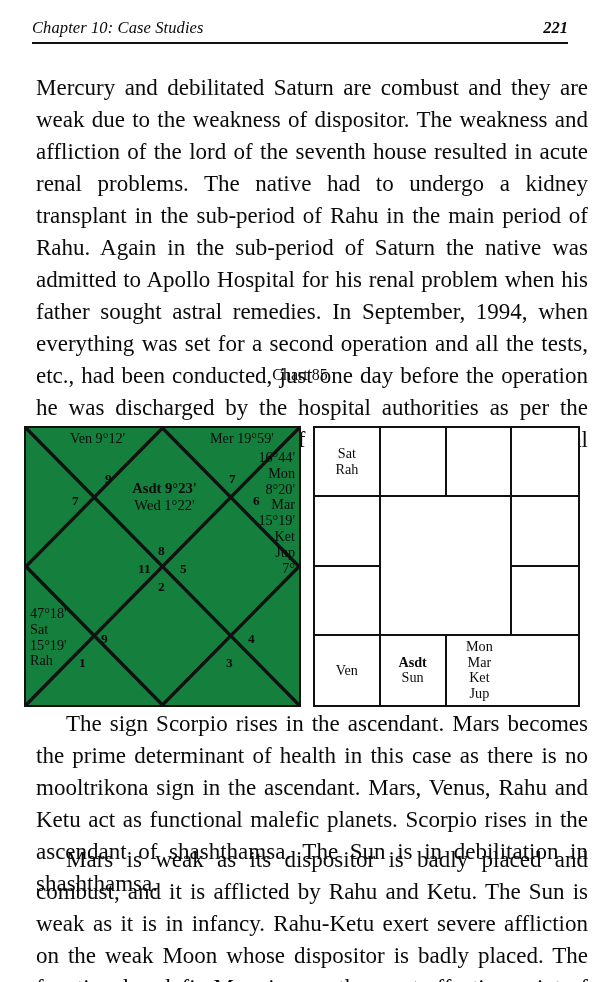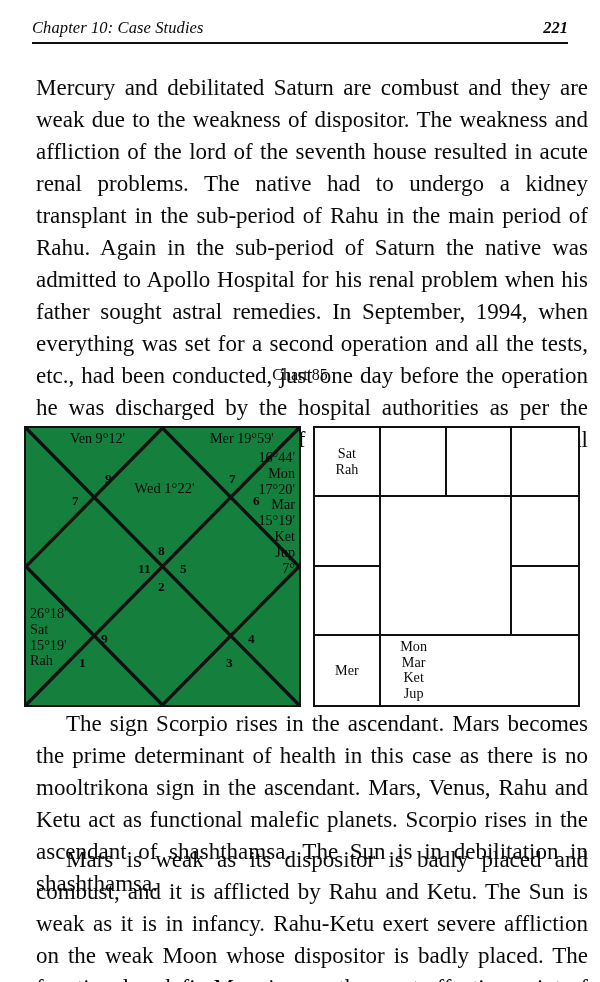--- a/index.html
+++ b/index.html
@@ -235,36 +235,37 @@
 
         <polygon points="138.5,0 277,140.5 138.5,281 0,140.5" fill="none" stroke="#111" stroke-width="3.4"></polygon>
       </svg>
 
       <div class="nlabel n-ven">Ven 9°12'</div>
       <div class="nlabel n-mer">Mer 19°59'</div>
 
       <div class="nlabel n-right">
         <div>16°44'</div>
         <div>Mon</div>
-        <div>17°20'</div>
+        <div>8°20'</div>
         <div>Mar</div>
         <div>15°19'</div>
         <div>Ket</div>
         <div>Jup</div>
         <div>7°</div>
       </div>
 
       <div class="nlabel n-left">
-        <div>26°18'</div>
+        <div>47°18'</div>
         <div>Sat</div>
         <div>15°19'</div>
         <div>Rah</div>
       </div>
 
       <div class="n-center">
+        <div><b>Asdt 9°23'</b></div>
         <div>Wed 1°22'</div>
       </div>
 
       <div class="nnum h1">1</div>
       <div class="nnum h2">2</div>
       <div class="nnum h3">3</div>
       <div class="nnum h4">4</div>
       <div class="nnum h5">5</div>
       <div class="nnum h6">6</div>
       <div class="nnum h7">7</div>
@@ -288,21 +289,27 @@
 
       <div class="scell"></div>
       <div class="scell center"></div>
       <div class="scell lastcol"></div>
 
       <div class="scell"></div>
       <div class="scell lastcol"></div>
 
       <div class="scell lastrow">
         <div class="stack">
-          <span>Mer</span>
+          <span>Ven</span>
+        </div>
+      </div>
+      <div class="scell lastrow">
+        <div class="stack">
+          <span><b>Asdt</b></span>
+          <span>Sun</span>
         </div>
       </div>
       <div class="scell lastrow lastcol">
         <div class="stack">
           <span>Mon</span>
           <span>Mar</span>
           <span>Ket</span>
           <span>Jup</span>
         </div>
       </div>

